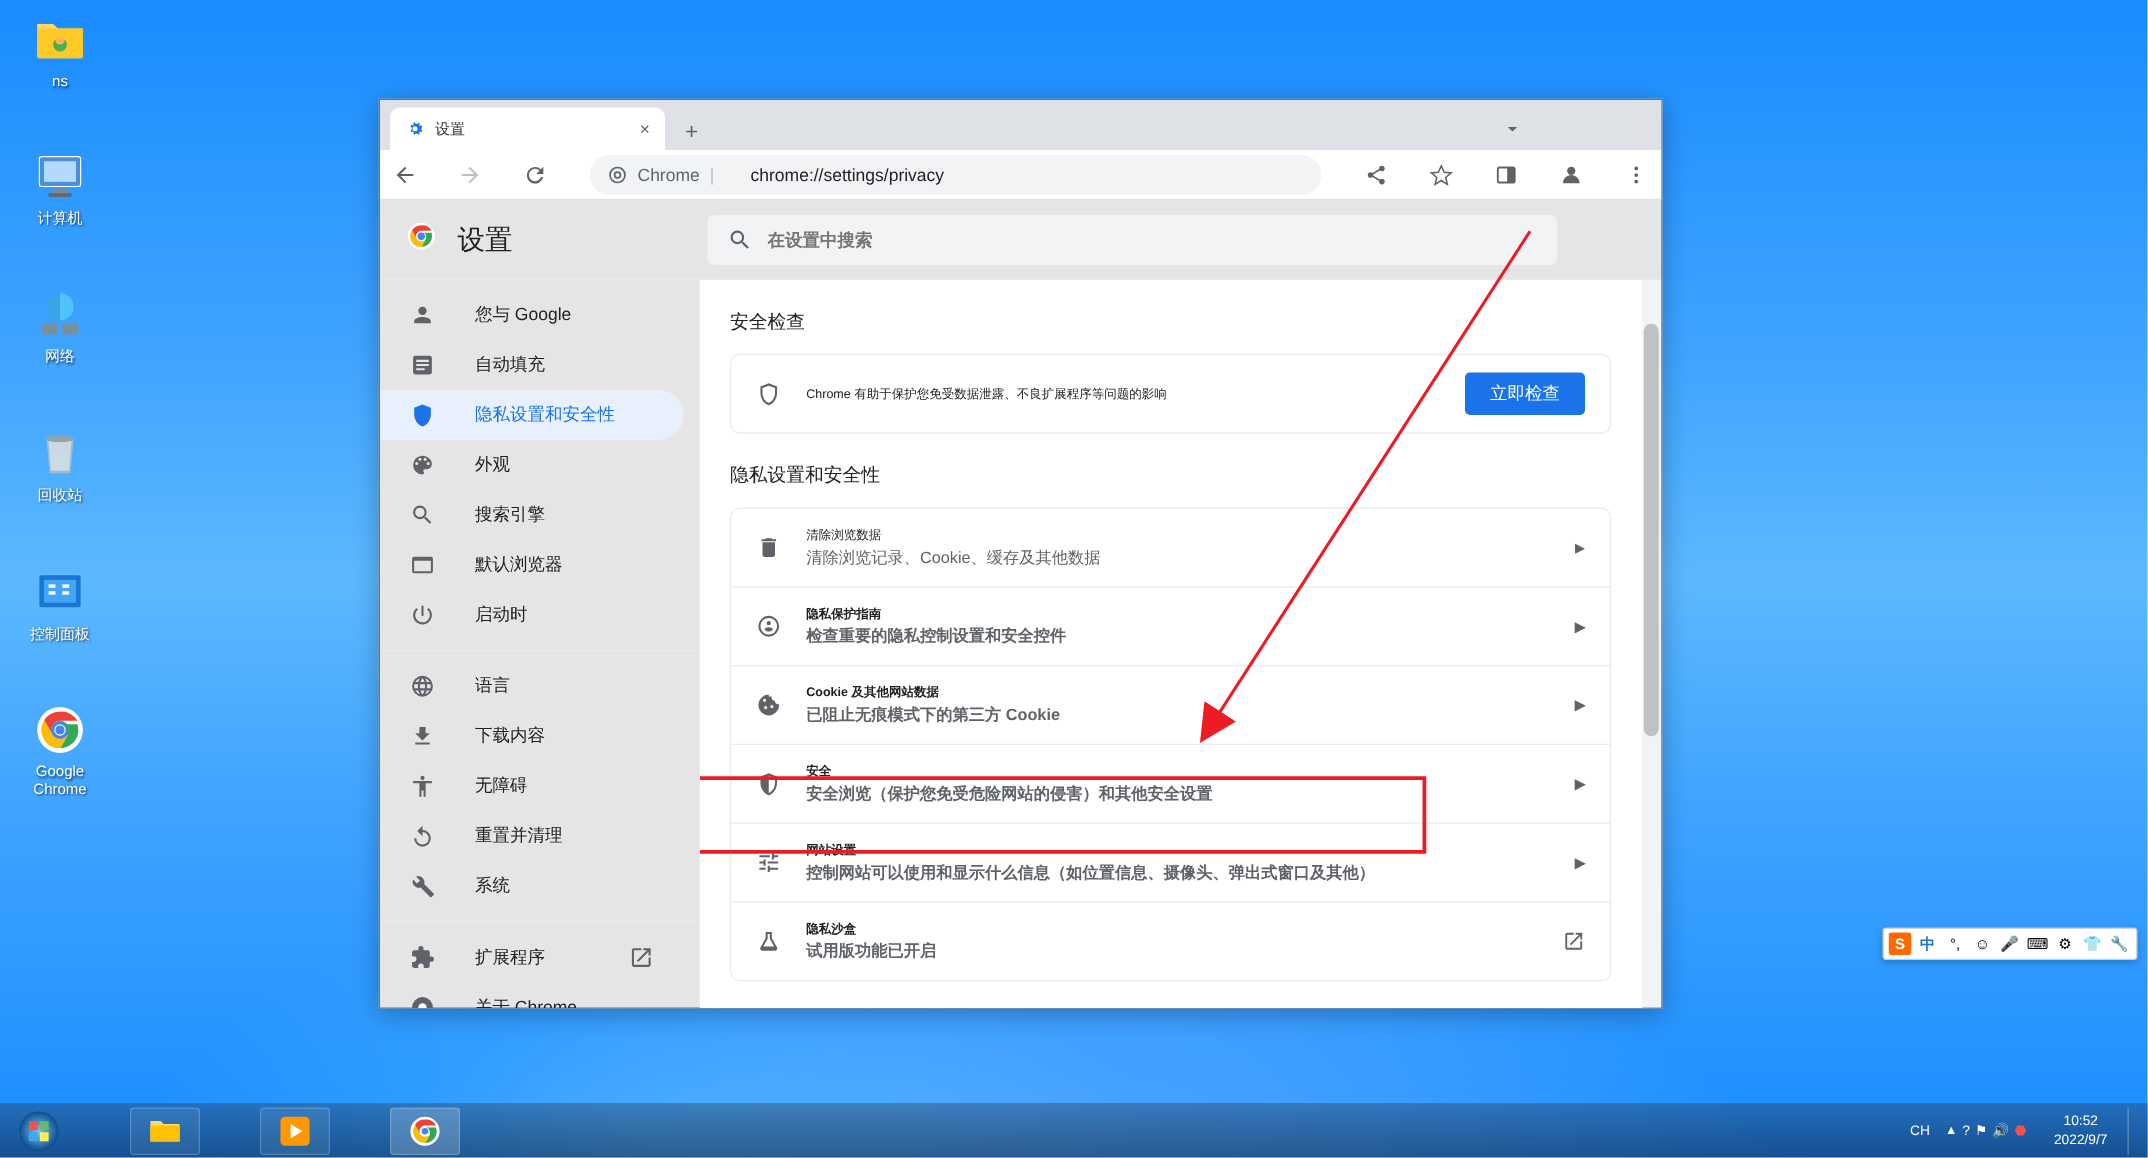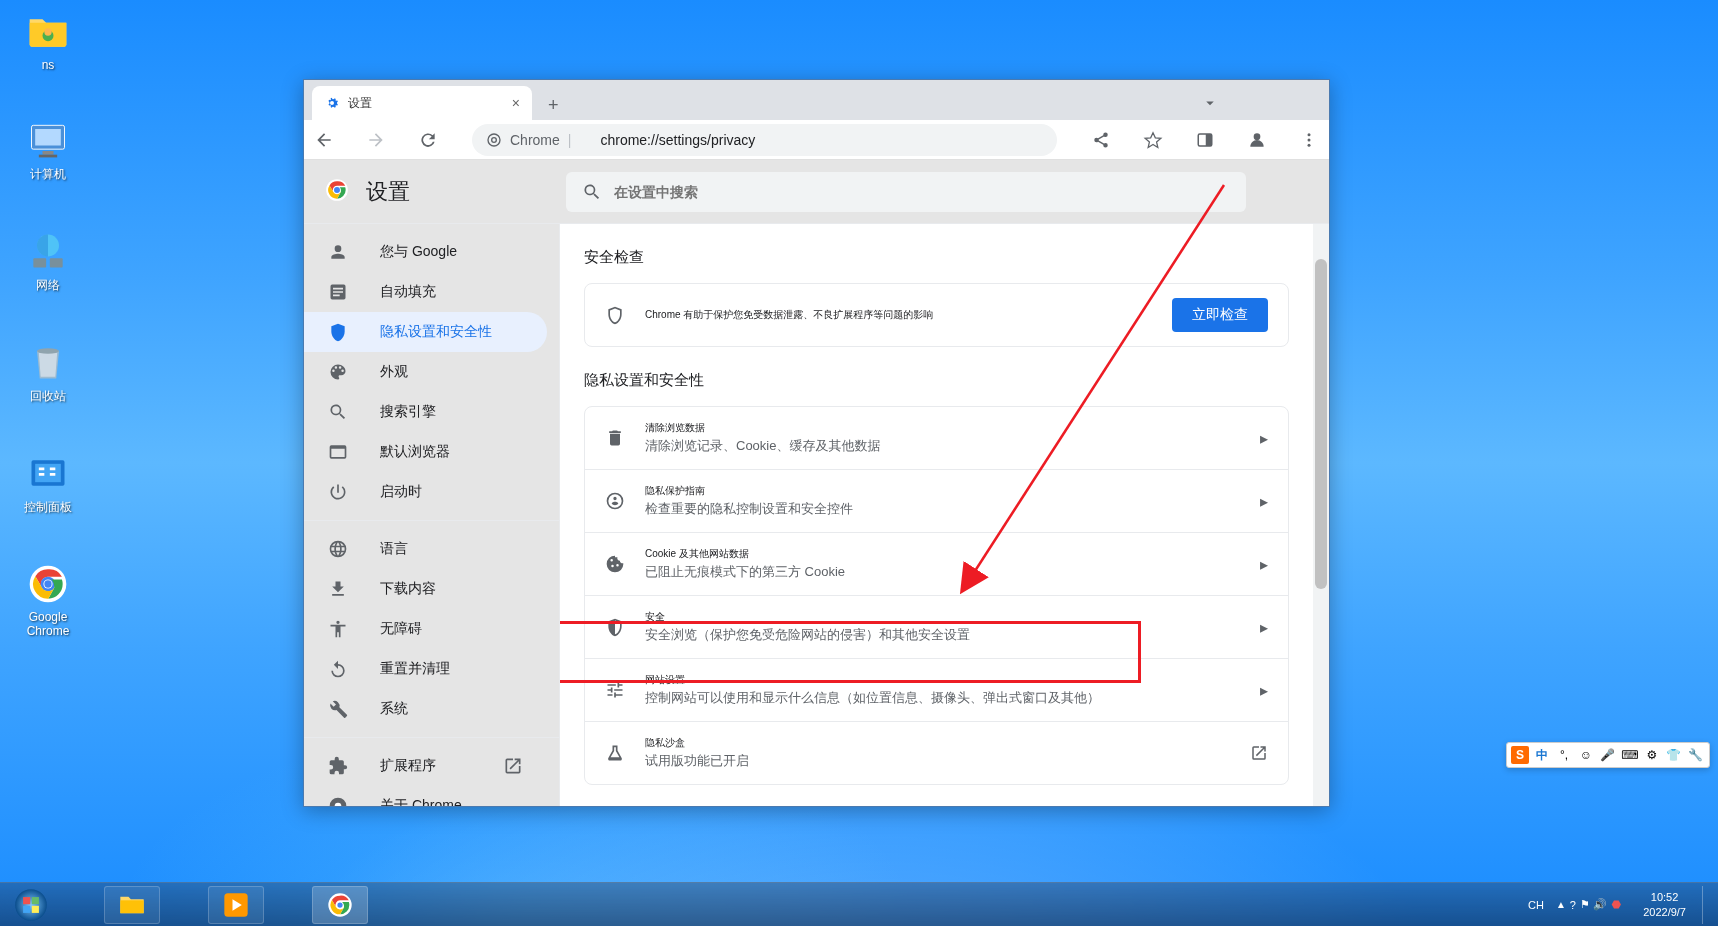--- a/index.html
+++ b/index.html
@@ -52,21 +52,21 @@
     .side-item.active svg { fill: #1a73e8; }
     .side-item svg { width: 20px; height: 20px; fill: #5f6368; }
     .side-divider { height: 1px; background: #e8eaed; margin: 8px 0; }
     .side-item .ext-icon { margin-left: auto; }
     
     
     .main-pane { flex: 1; overflow-y: auto; padding: 0 24px 37px; background: #fff; position: relative; }
     .section-title { font-size: 15px; color: #202124; margin: 24px 0 16px; }
     .card { border: 1px solid #e8eaed; border-radius: 8px; background: #fff; }
     .card-row { display: flex; align-items: center; padding: 14px 20px; gap: 20px; min-height: 56px; }
-    .card-row + .card-row { border-top: 1px solid #e8eaed; }
+    .card-row + .card-row { border-top: 1px solid #e8eaed; font-weight: bold; }
     .card-row .row-icon { width: 20px; height: 20px; flex-shrink: 0; }
     .card-row .row-text { flex: 1; }
     .card-row .row-text .title { font-size: 10px; color: #202124; }
     .card-row .row-text .sub { font-size: 13px; color: #5f6368; margin-top: 2px; }
     .card-row .chevron { color: #5f6368; }
     .btn-primary { background: #1a73e8; color: #fff; border: none; padding: 8px 20px; border-radius: 4px; font-size: 14px; cursor: pointer; }
     
     .highlight-box { border: 3px solid #ed1c24; position: absolute; pointer-events: none; }
     
     

